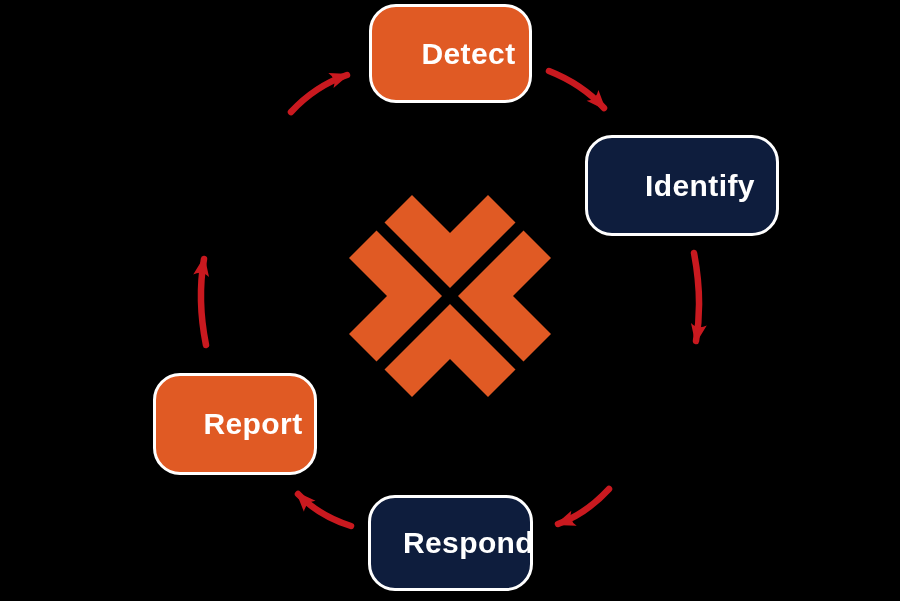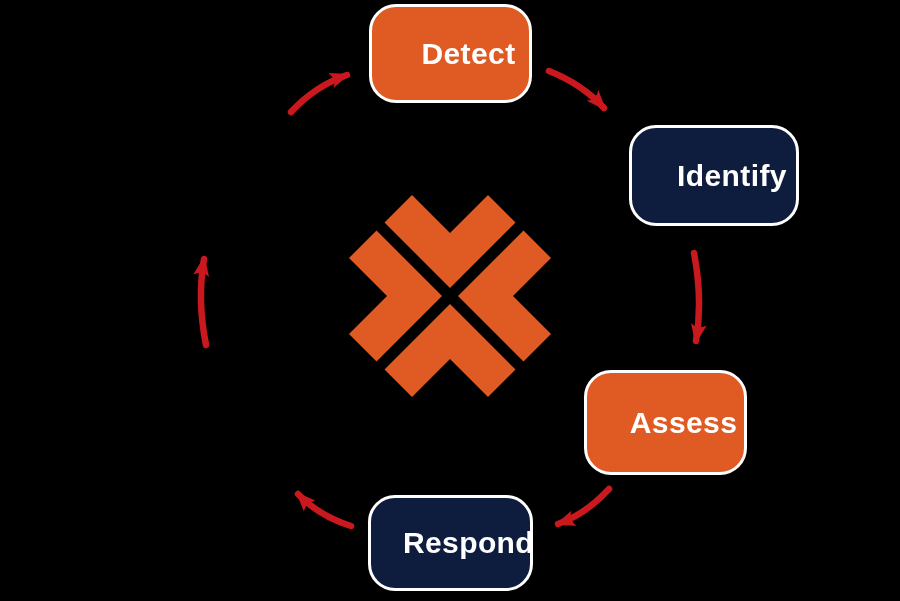--- a/index.html
+++ b/index.html
@@ -71,22 +71,22 @@
   <svg class="logo-svg" style="left:344px; top:190px;" width="212" height="212" viewBox="-106 -106 212 212">
     <polygon points="-38,-101 0,-63 38,-101 65.5,-73.5 0,-8 -65.5,-73.5"></polygon>
     <polygon transform="rotate(90)" points="-38,-101 0,-63 38,-101 65.5,-73.5 0,-8 -65.5,-73.5"></polygon>
     <polygon transform="rotate(180)" points="-38,-101 0,-63 38,-101 65.5,-73.5 0,-8 -65.5,-73.5"></polygon>
     <polygon transform="rotate(270)" points="-38,-101 0,-63 38,-101 65.5,-73.5 0,-8 -65.5,-73.5"></polygon>
   </svg>
 
 <div class="node orange" style="left: 369px; top: 4px; width: 163px; height: 99px;">
       <span class="label">Detect</span>
     </div>
-    <div class="node navy" style="left: 585px; top: 125px; width: 170px; height: 101px; margin-left: 44px;">
+    <div class="node navy" style="left: 585px; top: 135px; width: 194px; height: 101px;">
       <span class="label">Identify</span>
-    </div>
-    <div class="node orange" style="left: 584px; top: 370px; width: 163px; height: 105px;">
-      <span class="label">Assess</span>
     </div>
     <div class="node navy" style="left: 368px; top: 495px; width: 165px; height: 96px;">
       <span class="label">Respond</span>
     </div>
+    <div class="node orange" style="left: 153px; top: 373px; width: 164px; height: 102px;">
+      <span class="label">Report</span>
+    </div>
   </div>
 
 </body></html>

